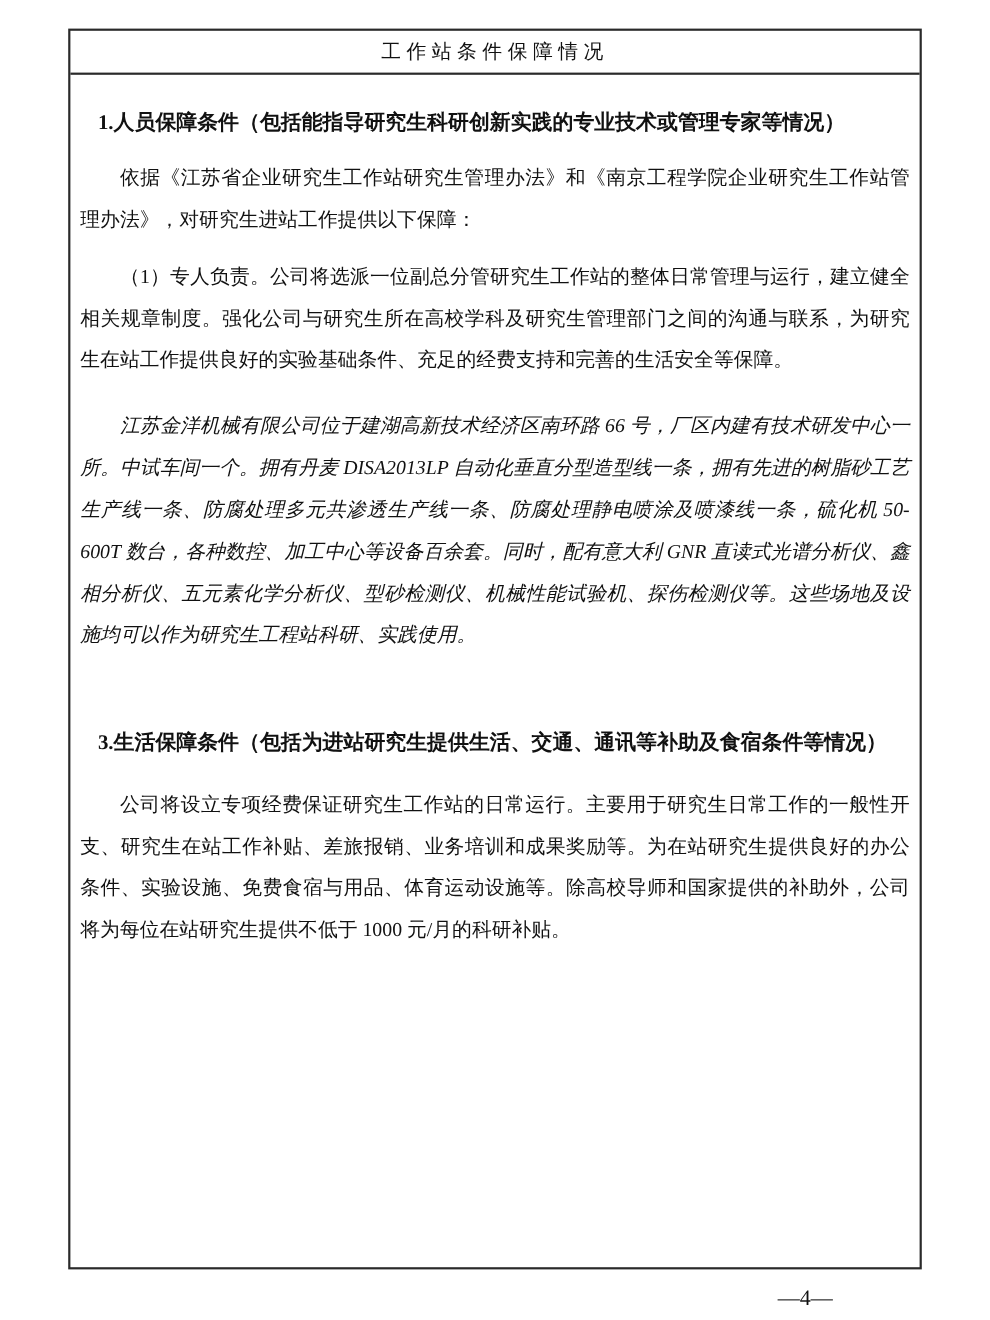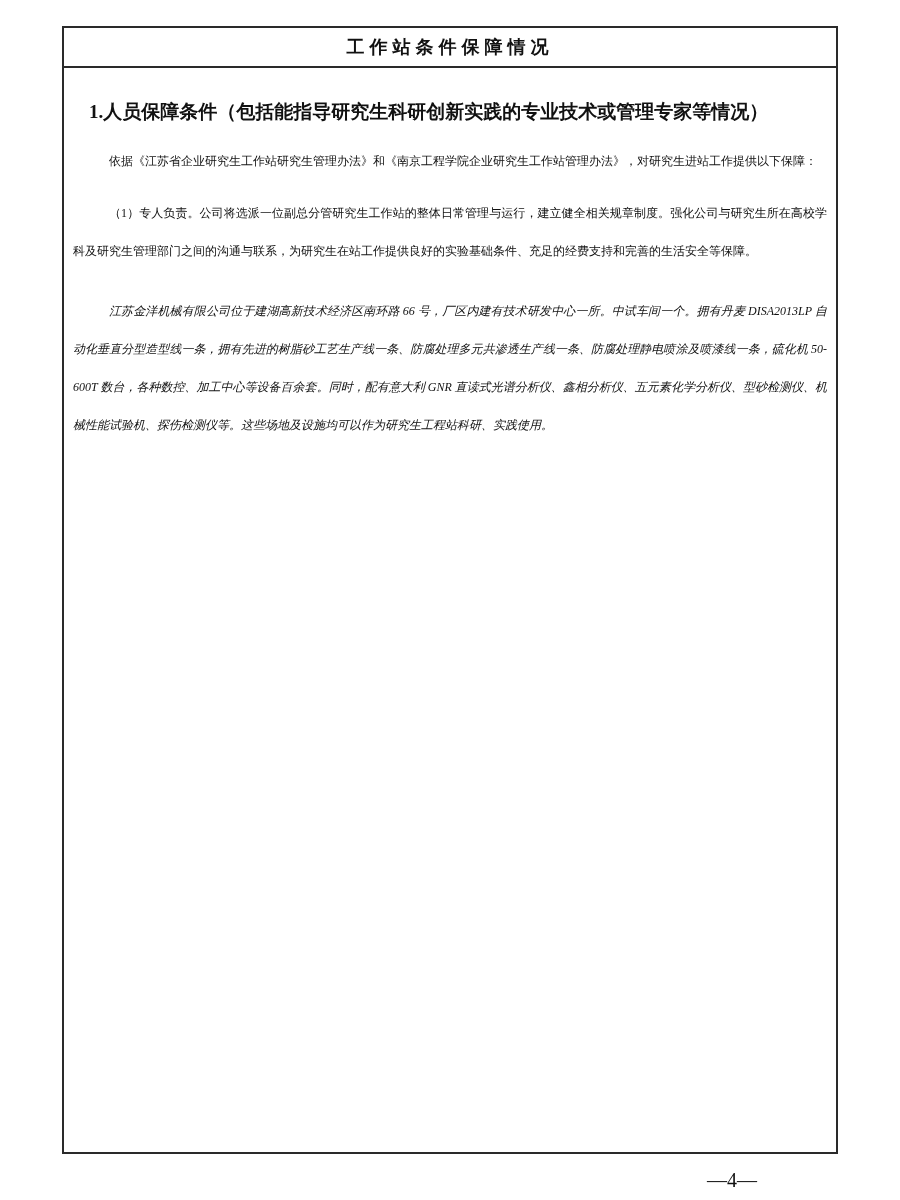--- a/index.html
+++ b/index.html
@@ -28,40 +28,40 @@
   }
   .title-row {
     height: 40px;
     border-bottom: 2px solid #2a2a2a;
     box-sizing: border-box;
     display: flex;
     align-items: center;
     justify-content: center;
   }
   .table-title {
-    font-weight: bold;
+    font-weight: normal;
     font-size: 18px;
     letter-spacing: 5px;
     white-space: nowrap;
   }
   .content {
     padding: 16px 9px 0 9px;
     box-sizing: border-box;
   }
   .section-heading {
     font-weight: bold;
     font-size: 19px;
     line-height: 24px;
     margin: 16px;
     text-align: left;
   }
   .section-heading.s2 { margin-top: 74px; }
   .section-heading.s3 { margin-top: 68px; }
   .para {
-    font-size: 12px;
+    font-size: 18px;
     line-height: 38px;
     text-align: justify;
     text-indent: 36px;
     margin: 0;
   }
   .para.first   { margin-top: 18px; }
   .para.follow  { margin-top: 14px; }
   .para.after-h2 { margin-top: 22px; font-style: italic; }
   .para.after-h3 { margin-top: 24px; }
   .lead {
@@ -98,19 +98,24 @@
 
         <p class="para follow"><span class="lead">（1）专人负责。</span><span>公司将选派一位副总分管研究生工作站的整体日常管理与运行，建立健全相关规章制度。强化公司与研究生所在高校学科及研究生管理部门之间的沟通与联系，为研究生在站工作提供良好的实验基础条件、充足的经费支持和完善的生活安全等保障。</span></p>
 
       </div>
 
       <div class="section">
 
         <p class="para after-h2"><span class="lead"></span><span>江苏金洋机械有限公司位于建湖高新技术经济区南环路 66 号，厂区内建有技术研发中心一所。中试车间一个。拥有丹麦 DISA2013LP 自动化垂直分型造型线一条，拥有先进的树脂砂工艺生产线一条、防腐处理多元共渗透生产线一条、防腐处理静电喷涂及喷漆线一条，硫化机 50-600T 数台，各种数控、加工中心等设备百余套。同时，配有意大利 GNR 直读式光谱分析仪、鑫相分析仪、五元素化学分析仪、型砂检测仪、机械性能试验机、探伤检测仪等。这些场地及设施均可以作为研究生工程站科研、实践使用。</span></p>
       </div>
 
+      <div class="section">
+        <div class="section-heading s3">3.生活保障条件（包括为进站研究生提供生活、交通、通讯等补助及食宿条件等情况）</div>
+
+        <p class="para after-h3"><span class="lead"></span><span>公司将设立专项经费保证研究生工作站的日常运行。主要用于研究生日常工作的一般性开支、研究生在站工作补贴、差旅报销、业务培训和成果奖励等。为在站研究生提供良好的办公条件、实验设施、免费食宿与用品、体育运动设施等。除高校导师和国家提供的补助外，公司将为每位在站研究生提供不低于 1000 元/月的科研补贴。</span></p>
+      </div>
 
     </div>
   </div>
 
   <div class="page-number">—4—</div>
 
 </div>
 
 </body></html>

